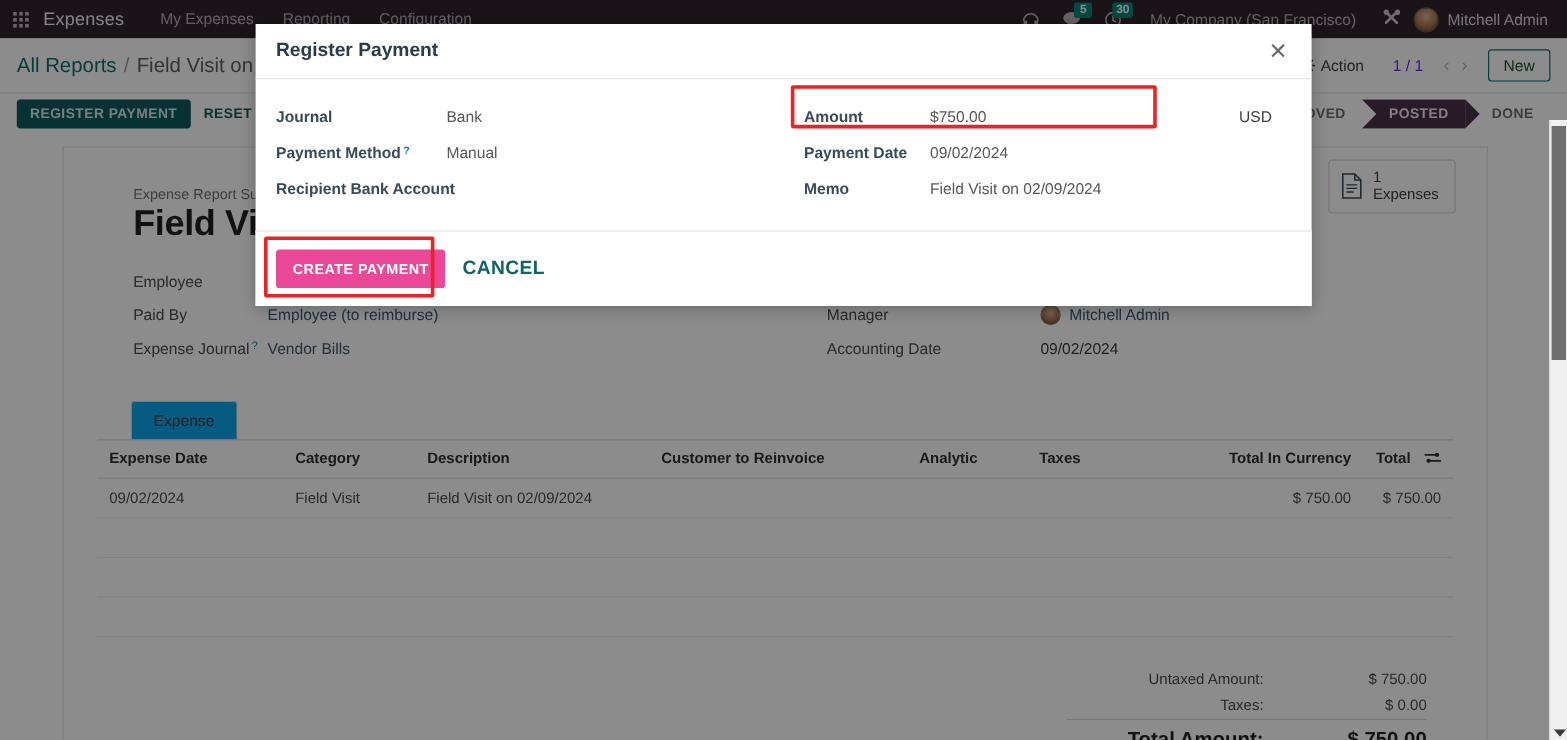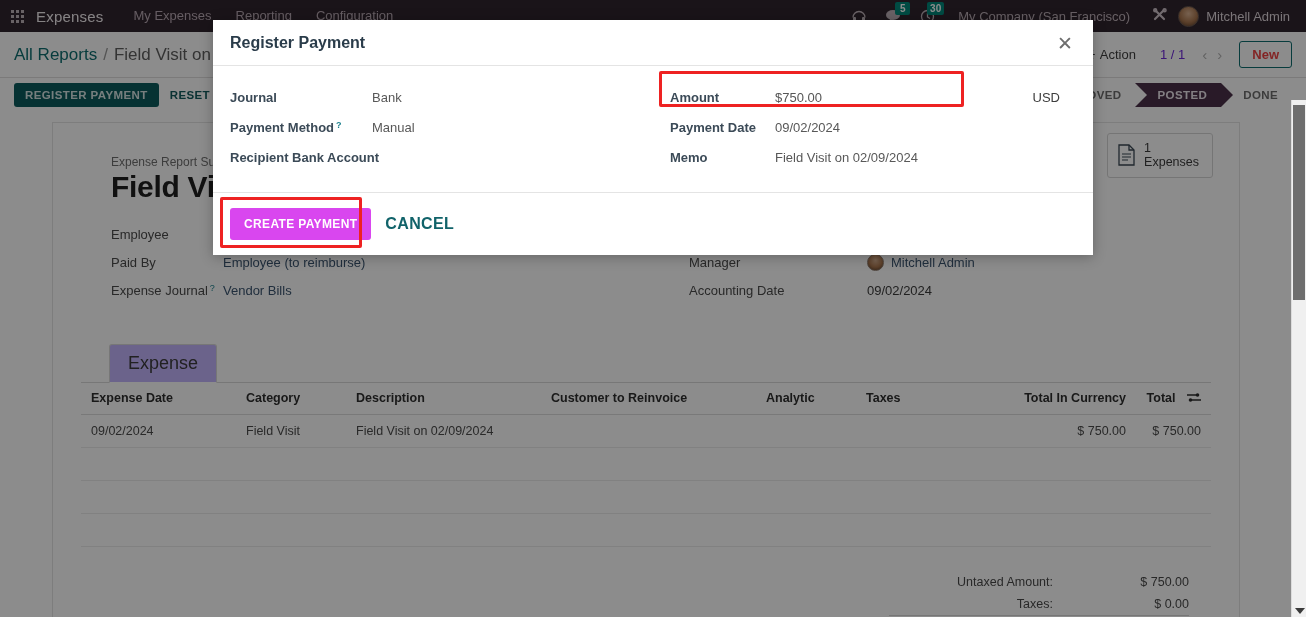--- a/index.html
+++ b/index.html
@@ -94,23 +94,23 @@
   .bc-current { color: #5f5f5f; }
   .cp-right {
     margin-left: auto; display: flex; align-items: center; gap: 0;
     font-size: 13px; color: #4c4c4c;
   }
   .action-btn { display: flex; align-items: center; gap: 5px; padding: 0 12px; color: #3f3f3f; }
   .gear { width: 13px; height: 13px; }
   .pager { font-size: 13px; color: #6d28d9; padding: 0 12px; white-space: nowrap; }
   .pg-arrow { color: #b4b4b4; font-size: 15px; padding: 0 5px; }
   .new-btn {
-    border: 1px solid #0e6e70; color: #ef4444; background: #fff;
+    border: 1px solid #0e6e70; color: #14532d; background: #fff;
     border-radius: 3px; font-size: 13px; padding: 5px 12px; margin-left: 12px;
-    font-weight: 700;
+    font-weight: 400;
   }
 
   
   .statusbar-row {
     position: absolute; top: 78px; left: 0;
     width: 1306px; height: 34px;
     background: #ffffff;
     display: flex; align-items: center;
     padding: 0 14px;
   }
@@ -197,23 +197,23 @@
   .avatar-sm {
     width: 17px; height: 17px; border-radius: 50%;
     background: radial-gradient(circle at 50% 35%, #d9b191 0%, #a9764f 55%, #4b3524 100%);
     border: 1px solid #8d7a6c; flex: none;
   }
 
   
   .notebook { margin-top: 30px; }
   .nb-tabs { display: flex; border-bottom: 1px solid #d9d9d9; padding-left: 28px; }
   .nb-tab {
-    font-size: 18px; color: #3c3c3c; padding: 8px 18px;
+    font-size: 13px; color: #3c3c3c; padding: 8px 18px;
     border: 1px solid #d9d9d9; border-bottom: 1px solid #ffffff;
-    border-radius: 3px 3px 0 0; background: #c4b5fd; margin-bottom: -1px; margin-top: 10px;
+    border-radius: 3px 3px 0 0; background: #0ea5e9; margin-bottom: -1px;
   }
   table.lines { width: 100%; border-collapse: collapse; margin-top: 0; }
   table.lines th {
     font-size: 12.5px; color: #2f2f2f; font-weight: 700;
     text-align: left; padding: 8px 10px; border-bottom: 1px solid #dcdcdc;
     white-space: nowrap;
   }
   table.lines th.num, table.lines td.num { text-align: right; }
   table.lines td {
     font-size: 12.5px; color: #4b4b4b; padding: 9px 10px;
@@ -284,21 +284,21 @@
   .amt-cur { margin-left: auto; font-size: 13px; color: #3d3d3d; }
 
   .modal-footer {
     display: flex; align-items: center; gap: 0;
     padding: 13px 18px 13px 17px;
     border-top: 1px solid #e4e4e4;
     background: #ffffff;
     position: relative;
   }
   .btn-create {
-    background: #d946ef; color: #ffffff; border: 0;
+    background: #ec4899; color: #ffffff; border: 0;
     font-size: 12px; font-weight: 700; letter-spacing: .35px;
     padding: 9px 14px; border-radius: 3px;
   }
   .btn-cancel {
     background: transparent; border: 0; color: #11636a;
     font-size: 16px; font-weight: 700; letter-spacing: .35px;
     padding: 9px 14px;
   }
   .hl-box-create {
     position: absolute; left: 7px; top: 4px;

